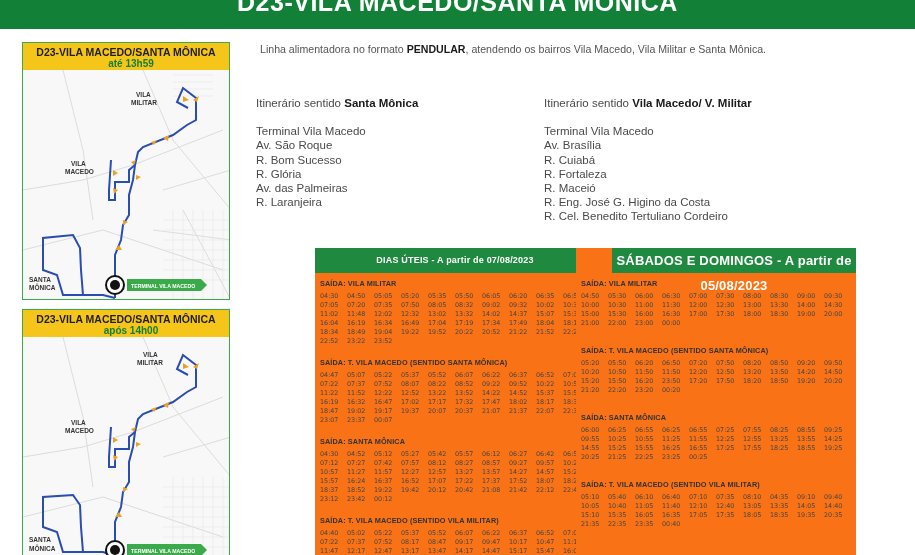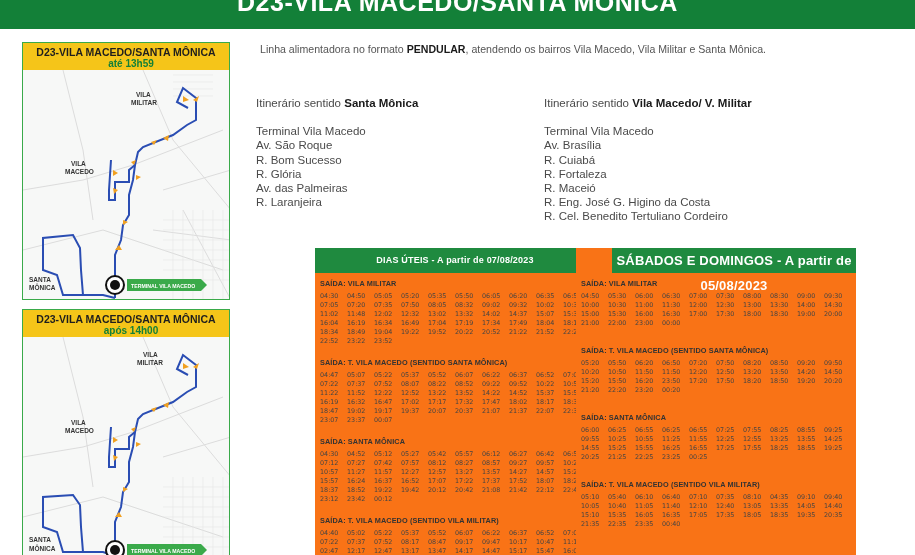--- a/index.html
+++ b/index.html
@@ -382,21 +382,21 @@
         <span>07:22</span>
         <span>07:37</span>
         <span>07:52</span>
         <span>08:17</span>
         <span>08:47</span>
         <span>09:17</span>
         <span>09:47</span>
         <span>10:17</span>
         <span>10:47</span>
         <span>11:17</span>
-        <span>02:47</span>
+        <span>11:47</span>
         <span>12:17</span>
         <span>12:47</span>
         <span>13:17</span>
         <span>13:47</span>
         <span>14:17</span>
         <span>14:47</span>
         <span>15:17</span>
         <span>15:47</span>
         <span>16:02</span>
       </div>

